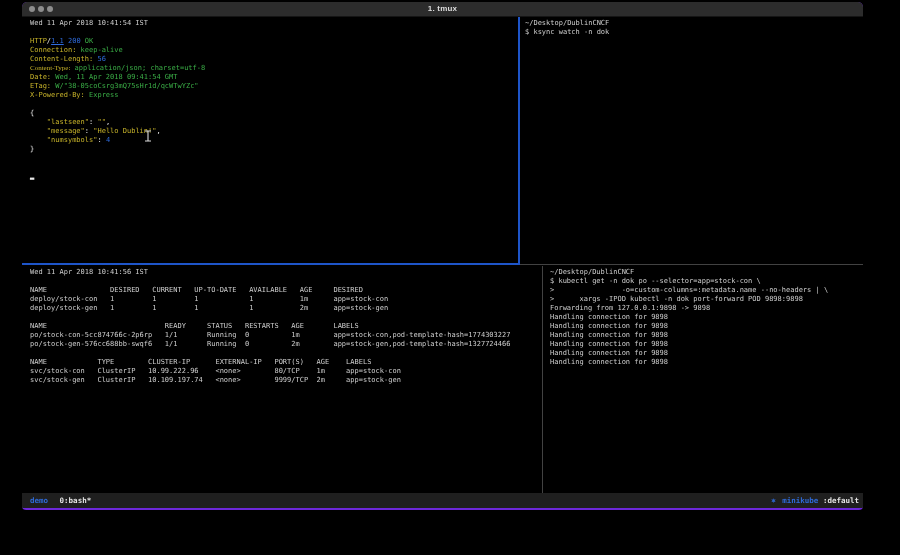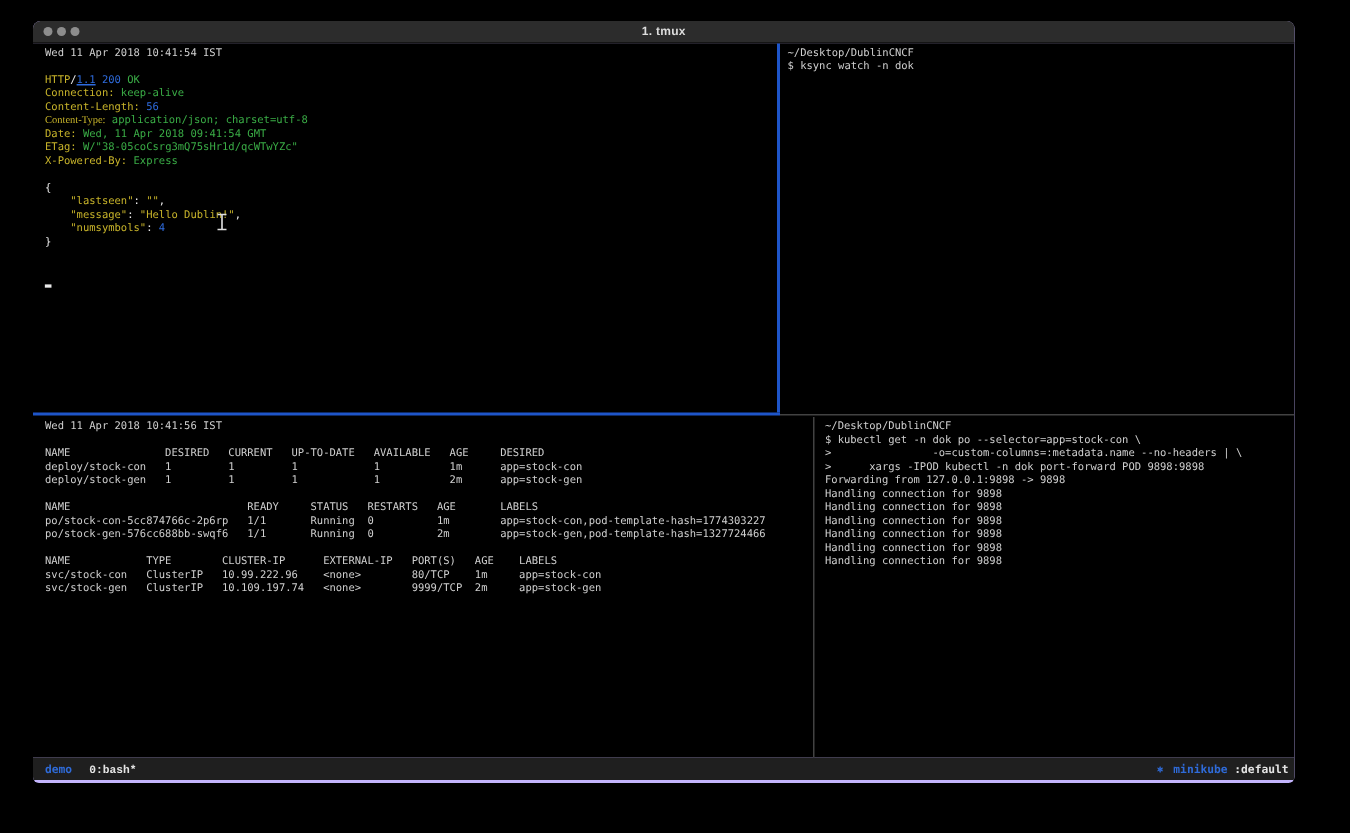--- a/index.html
+++ b/index.html
@@ -1,22 +1,22 @@
 <!DOCTYPE html>
 <html><head>
 <meta charset="utf-8">
 <style>
   html,body { margin:0; padding:0; background:#000; }
   #stage {
     position:relative; width:900px; height:555px; background:#000;
     overflow:hidden; font-family:"DejaVu Sans Mono",monospace;
   }
   .window {
-    position:absolute; left:22px; top:14px; width:841px; height:508px;
-    background:#c4b5fd; border-radius:5px 5px 4px 4px; overflow:hidden;
+    position:absolute; left:22px; top:2px; width:841px; height:508px;
+    background:#6d28d9; border-radius:5px 5px 4px 4px; overflow:hidden;
   }
   .titlebar {
     position:absolute; left:0; top:0; width:100%; height:14px;
     background:#2c2c2c; border-bottom:1px solid #151515;
   }
   .lights { position:absolute; left:7px; top:4px; display:flex; gap:3px; }
   .light { width:6px; height:6px; border-radius:50%; background:#8d8d8d; }
   .title {
     text-align:center; font:bold 8px/14px "Liberation Sans",sans-serif;
     color:#dddddd; letter-spacing:0.2px;
@@ -36,21 +36,21 @@
   .vdiv-bottom { position:absolute; left:520px; top:249px; width:1px;  height:227px; }
   .tline { white-space:pre; height:9px; }
   .ibeam { position:absolute; left:122px; top:110px; width:8px; height:12px; }
   .statusbar {
     position:absolute; left:0; top:491px; width:841px; height:15px;
     background:#1f1f1f; font-size:7.5px; line-height:15px; font-weight:bold;
     color:#e4e4e4;
   }
   .status-left  { position:absolute; left:8px; top:0; }
   .status-right { position:absolute; right:4px; top:0; }
-  .status-gap { margin-left:7px;font-family:Liberation Mono, monospace; }
+  .status-gap { margin-left:7px; }
   .kube-icon { margin-right:2px; }
 </style>
 </head>
 <body>
 
 <div id="stage">
   <div class="window">
 
     <div class="titlebar">
       <div class="lights">

